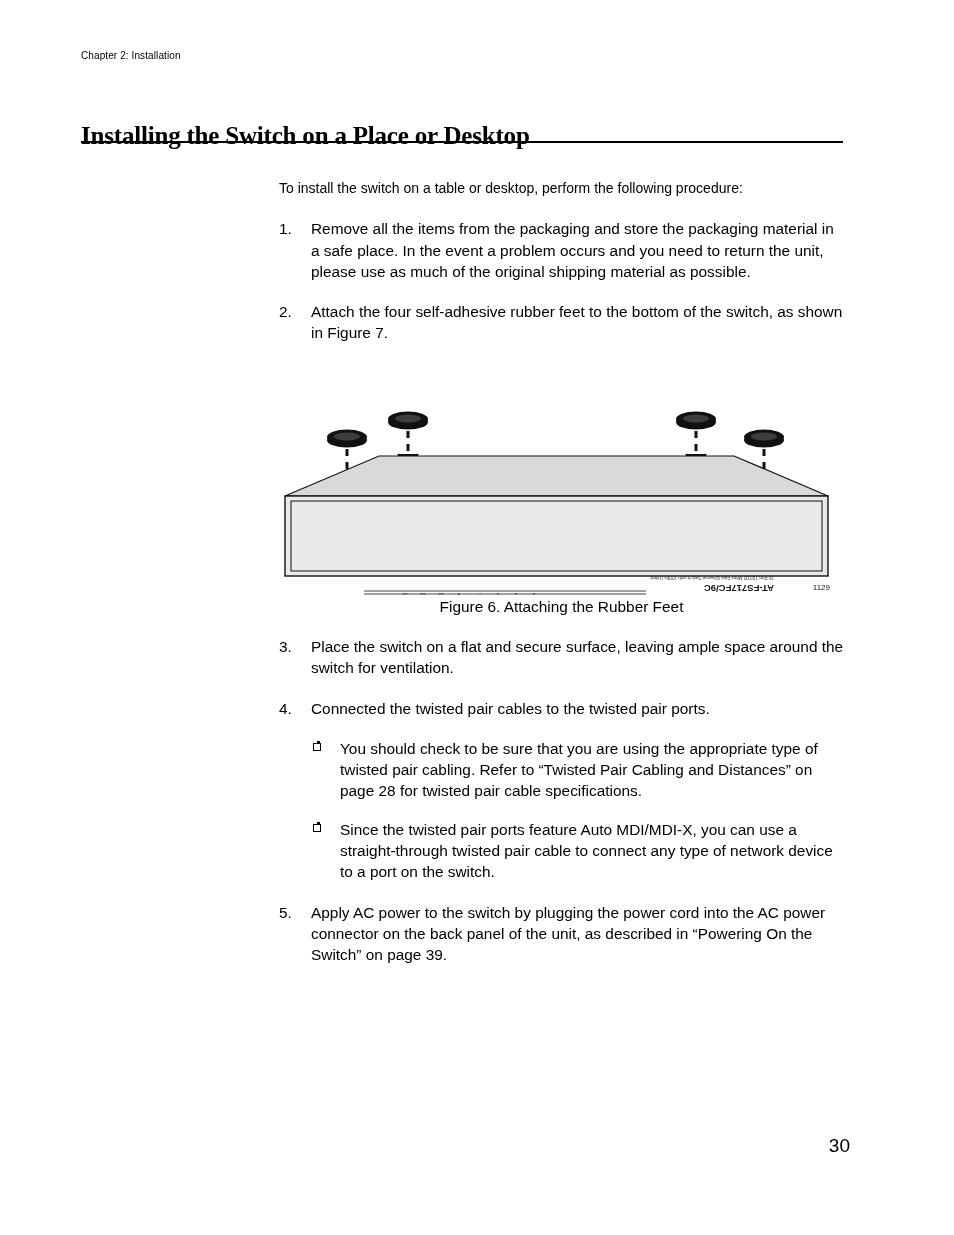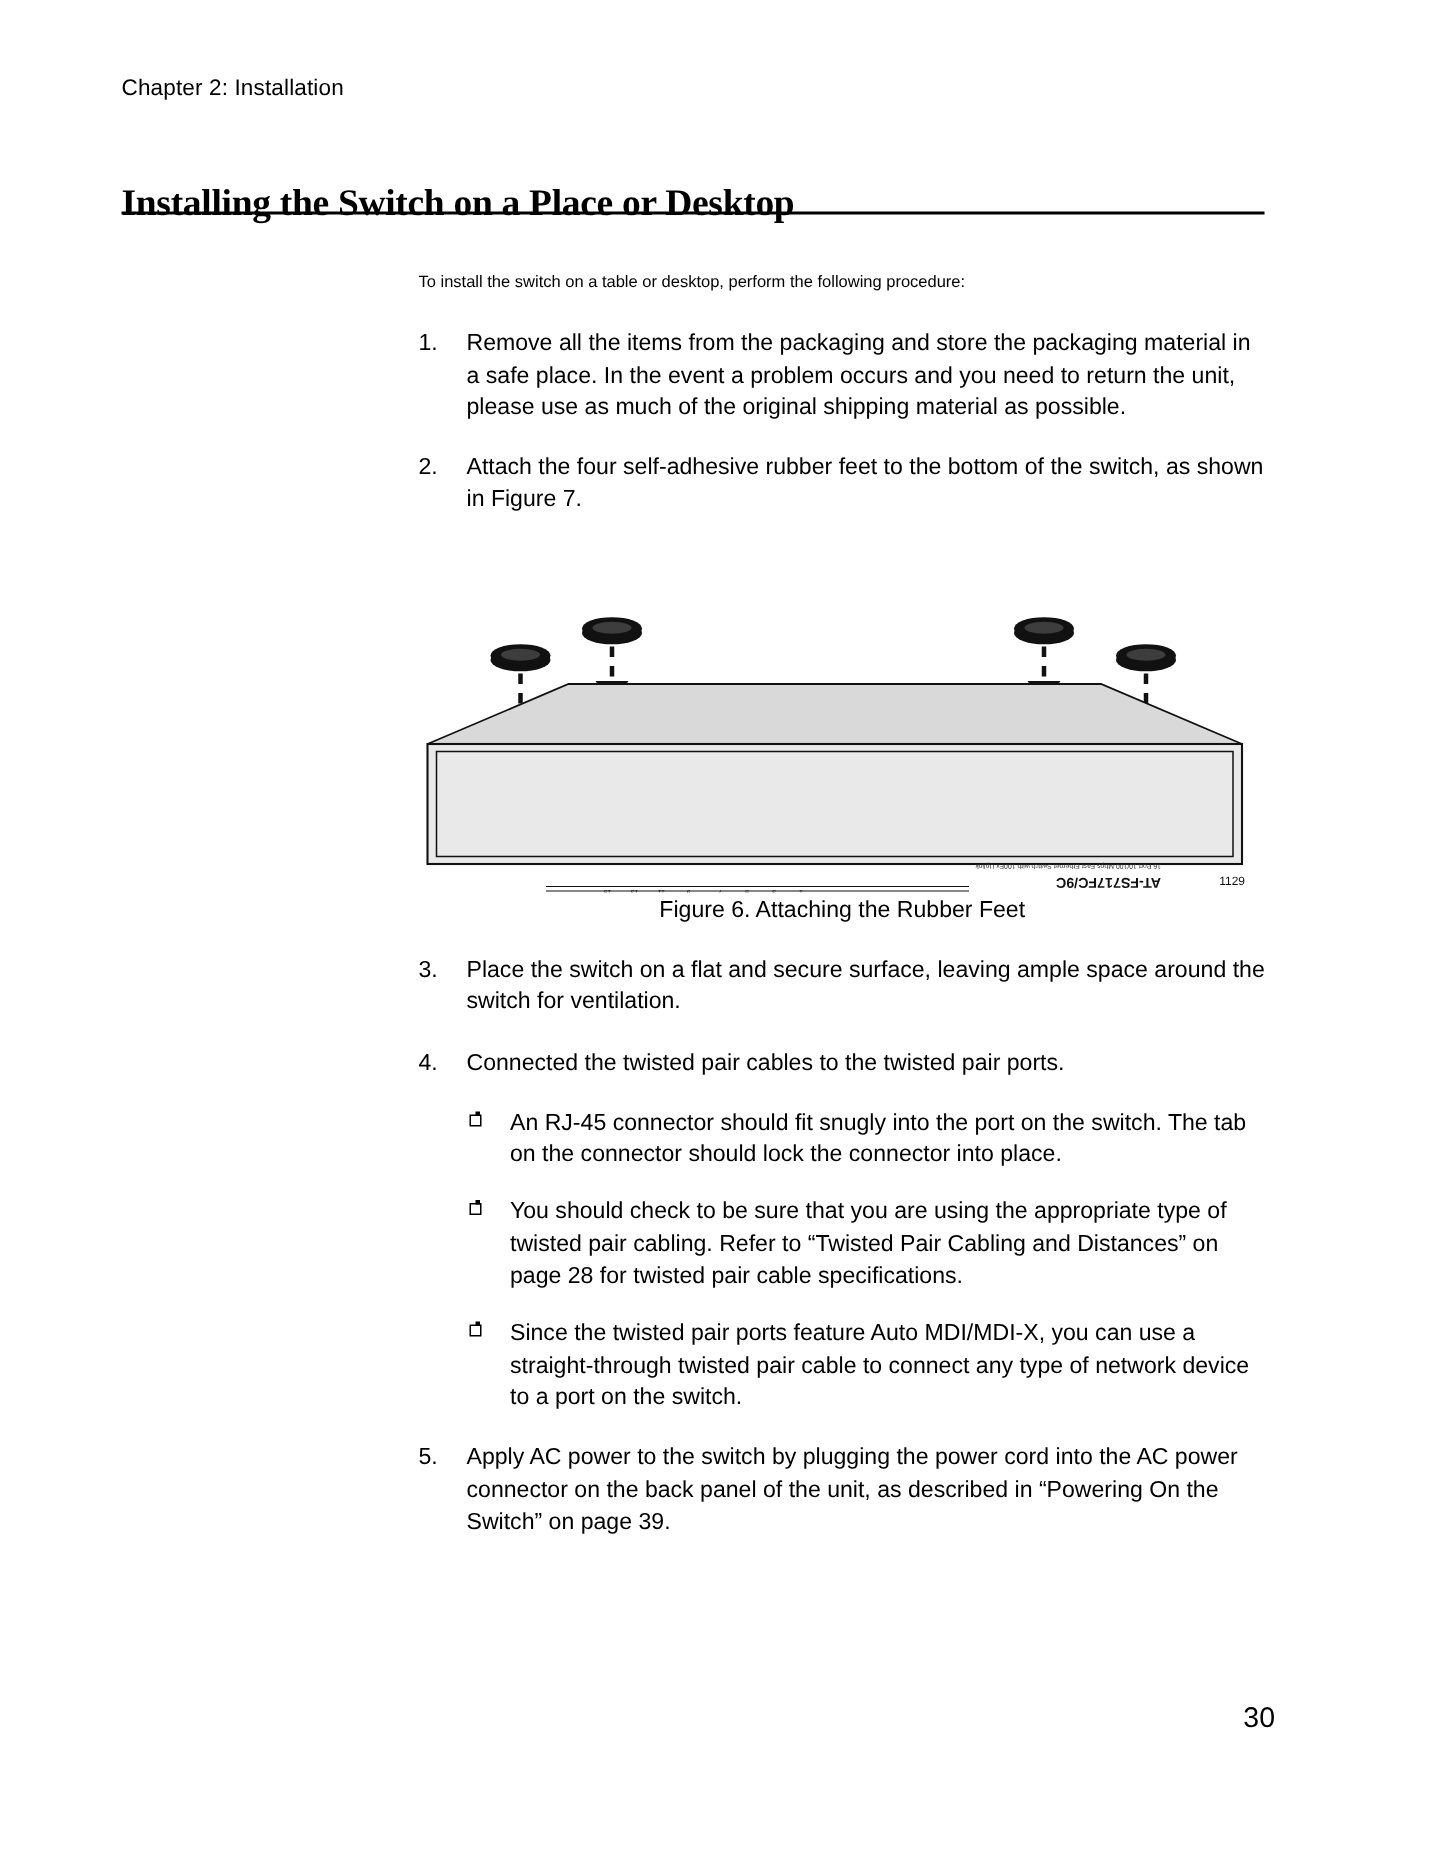--- a/index.html
+++ b/index.html
@@ -19,21 +19,21 @@
   .page {
     position: absolute;
     inset: 0;
   }
 
   
   .running-header {
     position: absolute;
     left: 81px;
     top: 50px;
-    font-size: 15px;
+    font-size: 10px;
     letter-spacing: 0.1px;
     color: #000;
   }
 
   
   .section-heading {
     position: absolute;
     left: 81px;
     top: 105px;
     font-family: "Liberation Serif", serif;
@@ -53,21 +53,21 @@
 
   
   .body-col {
     position: absolute;
     left: 279px;
     top: 178px;
     width: 565px;
   }
 
   .para {
-    font-size: 11px;
+    font-size: 14px;
     line-height: 21.3px;
     margin: 0 0 19px 0;
   }
 
   ol.steps {
     list-style: none;
     margin: 0;
     padding: 0;
   }
   ol.steps > li {
@@ -345,24 +345,20 @@
         <span class="txt">Place the switch on a flat and secure surface, leaving ample space around the switch for ventilation.</span>
       </li>
 
       <li>
         <span class="num">4.</span>
         <span class="txt">Connected the twisted pair cables to the twisted pair ports.</span>
 
         <ul class="bullets">
           <li>
             <span class="sq-bullet"></span>
-            <span>An RJ-45 connector should fit snugly into the port on the switch. The tab on the connector should lock the connector into place.</span>
-          </li>
-          <li>
-            <span class="sq-bullet"></span>
             <span>You should check to be sure that you are using the appropriate type of twisted pair cabling. Refer to “Twisted Pair Cabling and Distances” on page 28 for twisted pair cable specifications.</span>
           </li>
           <li>
             <span class="sq-bullet"></span>
             <span>Since the twisted pair ports feature Auto MDI/MDI-X, you can use a straight-through twisted pair cable to connect any type of network device to a port on the switch.</span>
           </li>
         </ul>
       </li>
 
       <li style="margin-top:19px;">

